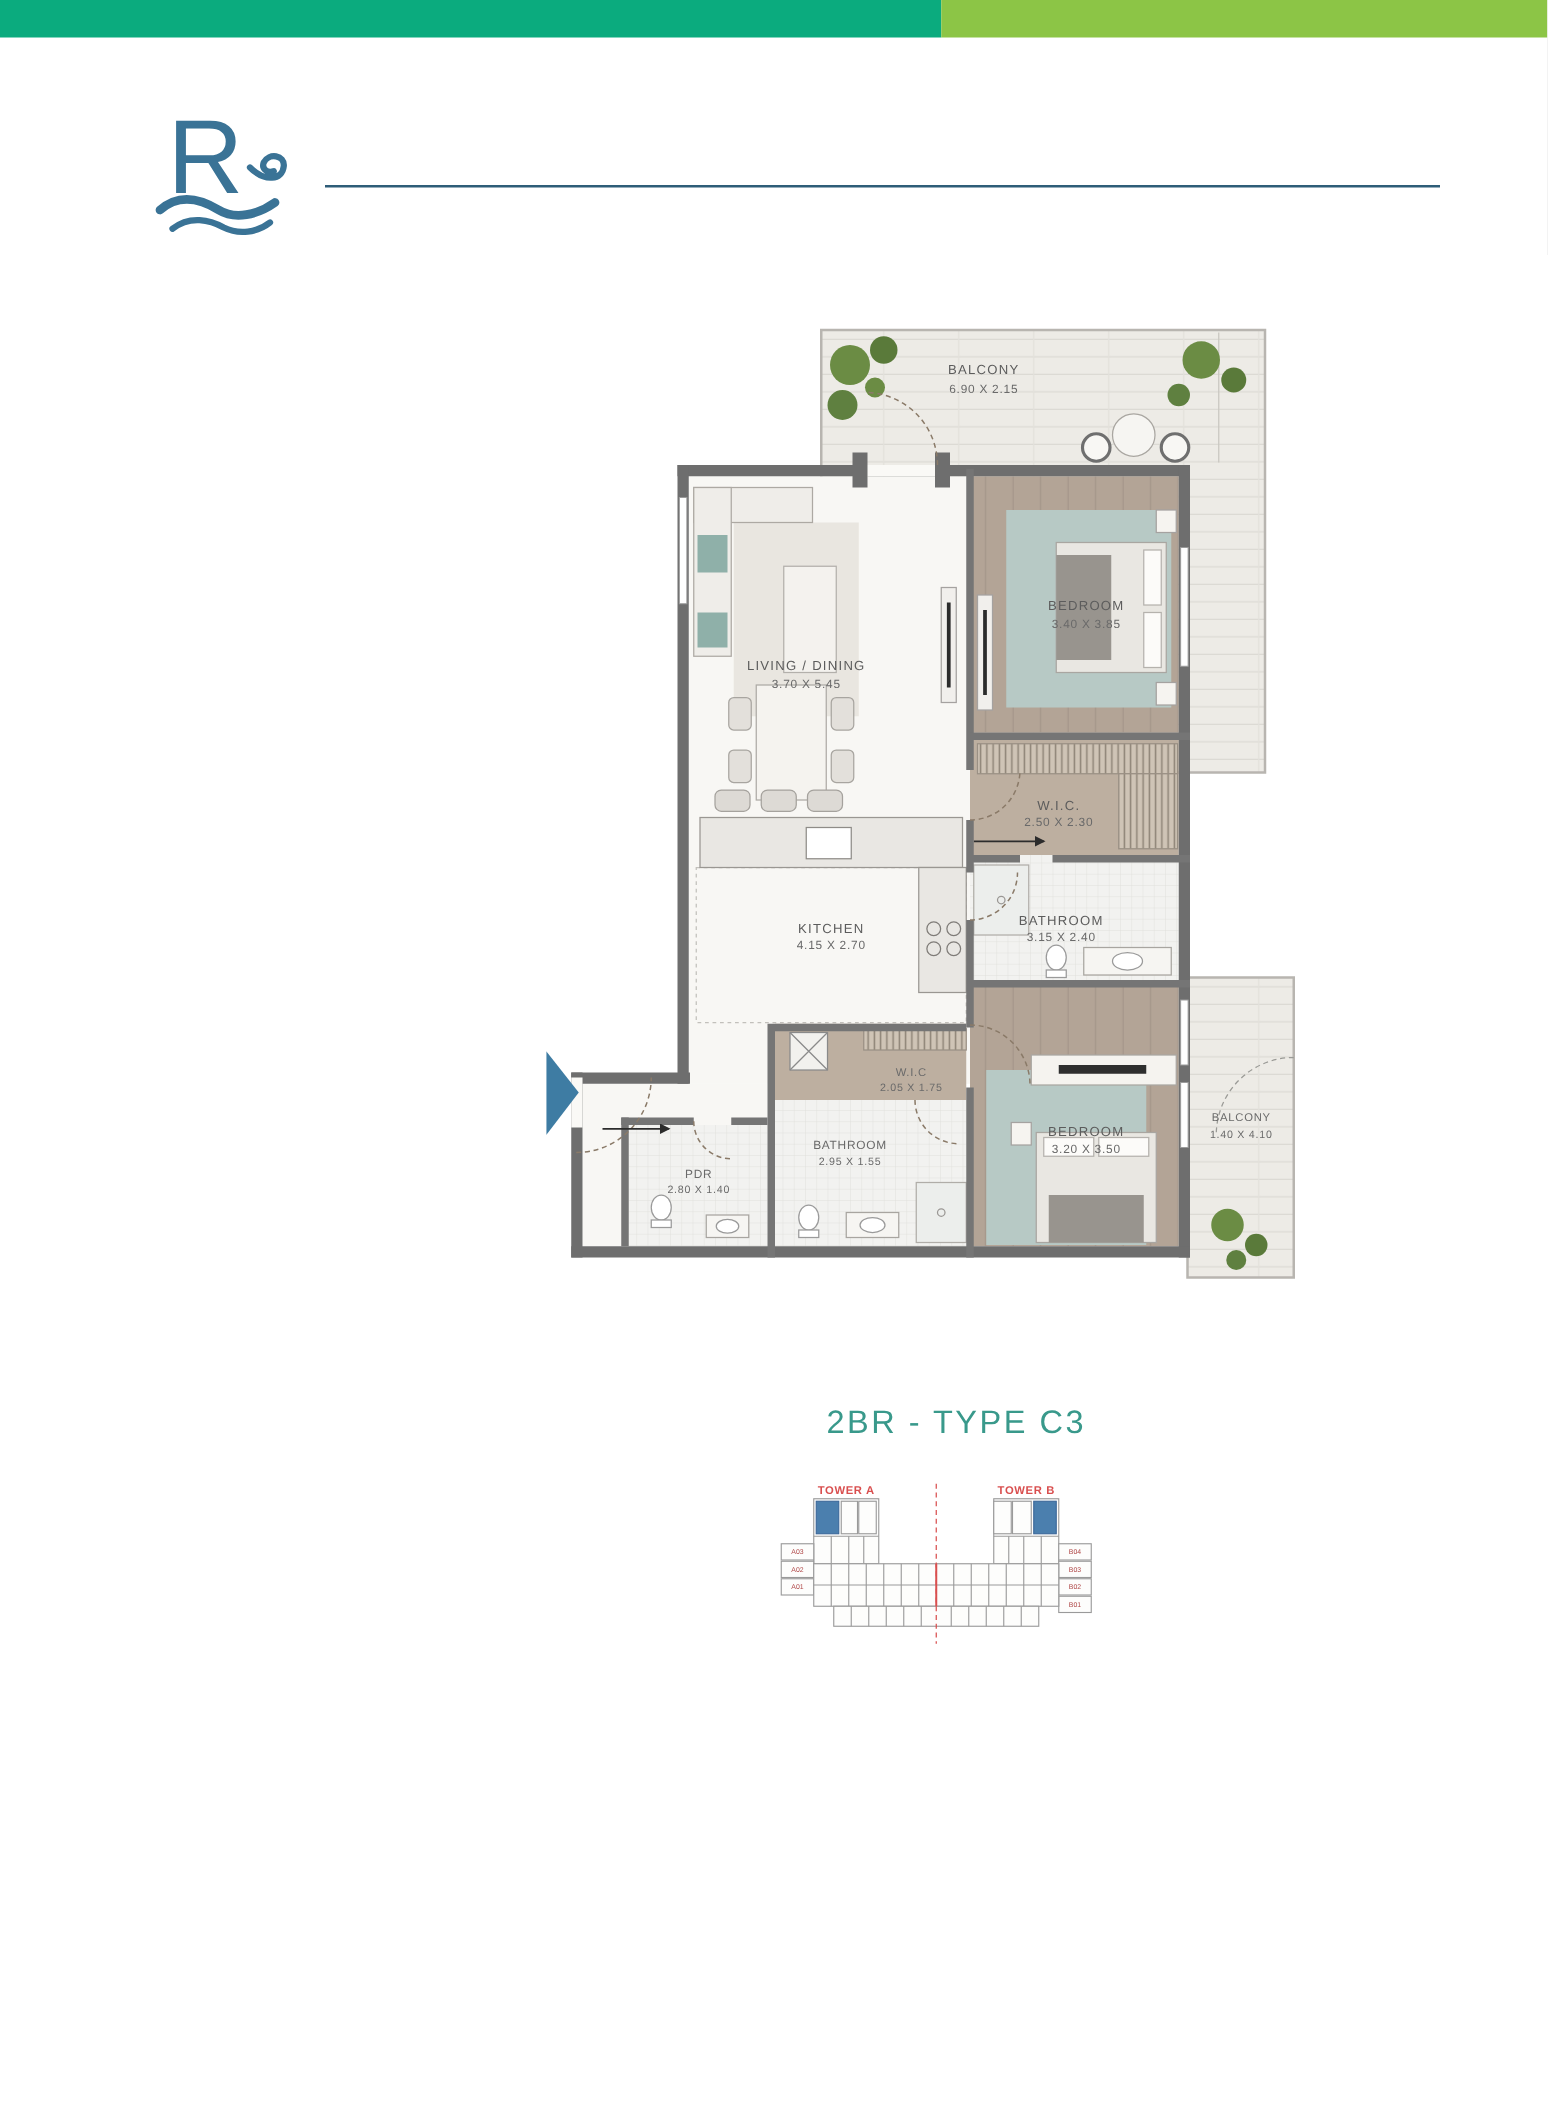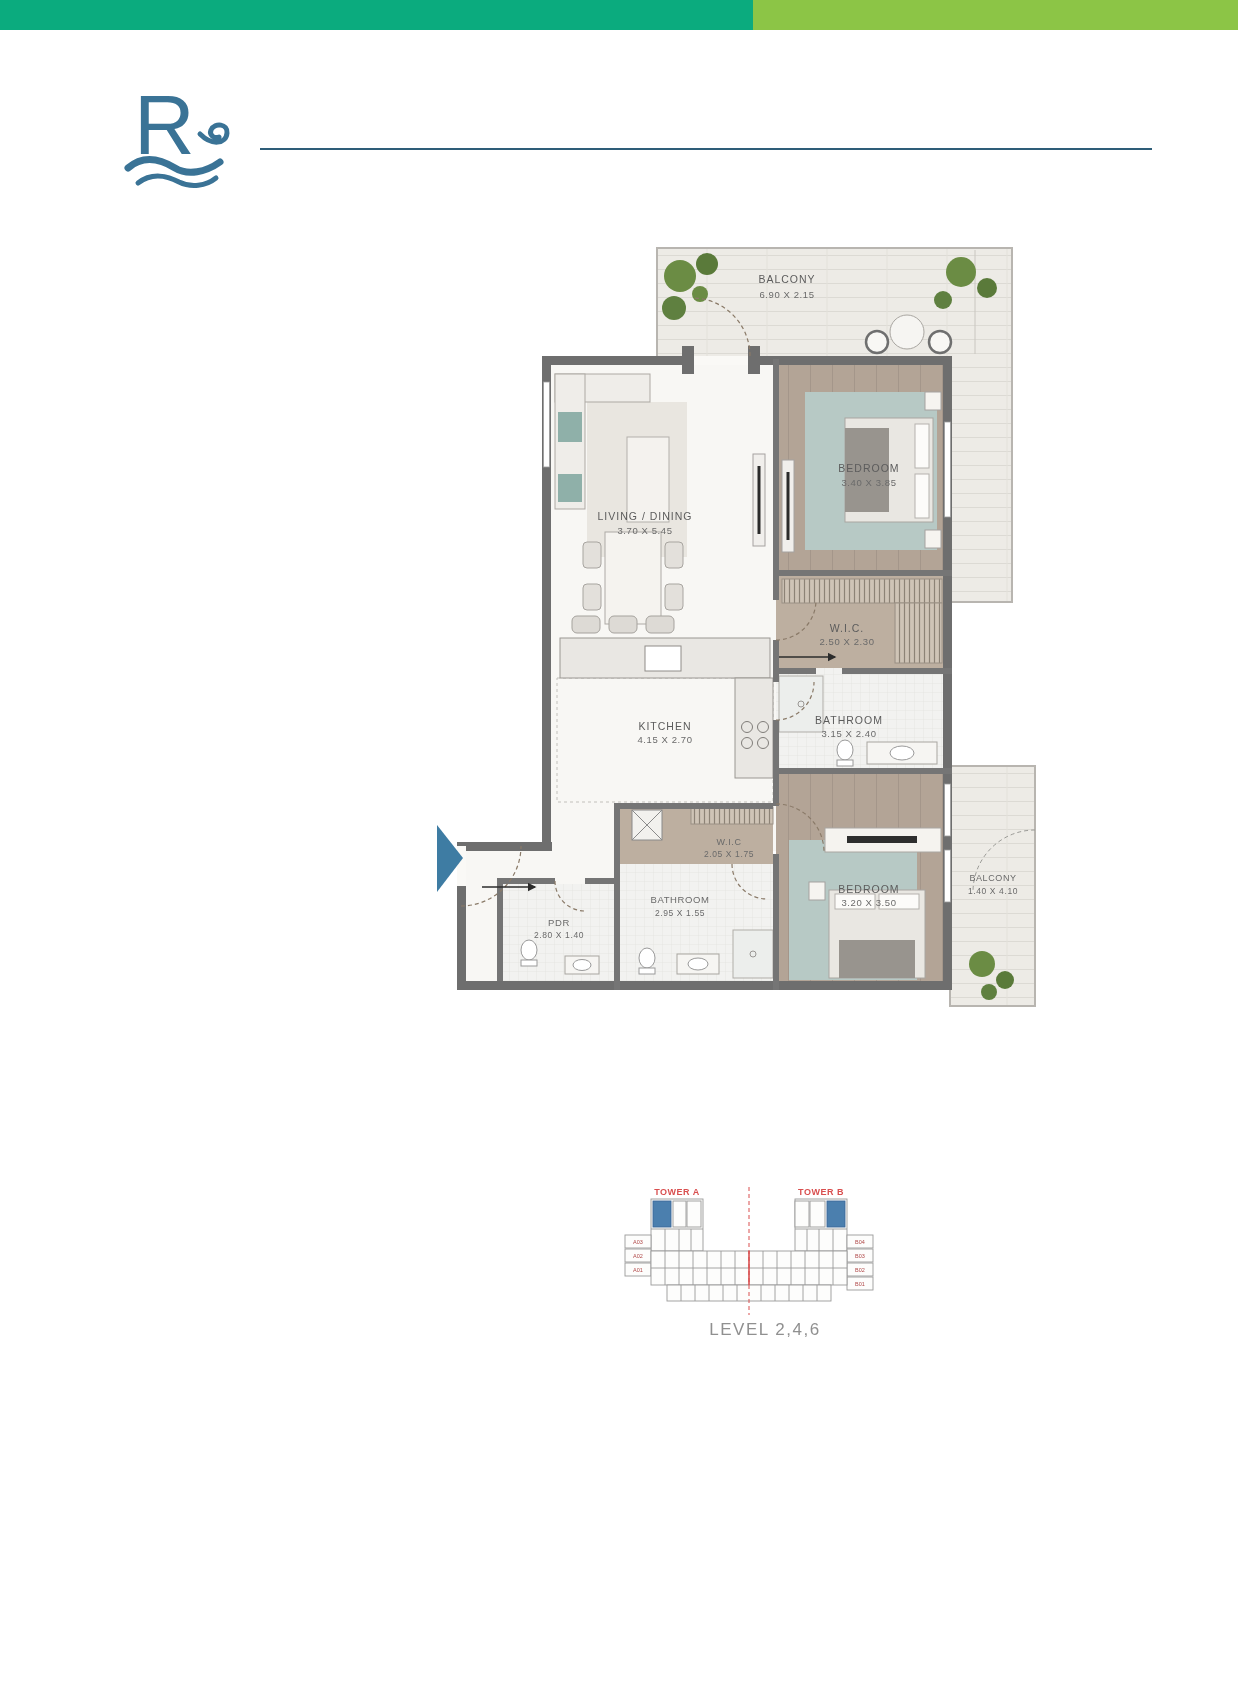--- a/index.html
+++ b/index.html
@@ -5,21 +5,21 @@
   html,body{margin:0;padding:0;background:#e9e9e9;}
   .page{
     position:relative;width:1238px;height:1683px;background:#ffffff;
     margin:0 auto;overflow:hidden;
     font-family:"Liberation Sans", sans-serif;
   }
   .topbar-left{position:absolute;left:0;top:0;width:753px;height:30px;background:#0bab7e;}
   .topbar-right{position:absolute;left:753px;top:0;width:485px;height:30px;background:#8cc546;}
   .brand{position:absolute;left:112px;top:68px;width:150px;height:130px;}
   .divider{position:absolute;left:260px;top:148px;width:892px;height:2px;background:#2e5d78;}
-  .plan-wrap{position:absolute;left:437px;top:242px;width:600px;height:775px;}
+  .plan-wrap{position:absolute;left:437px;top:258px;width:600px;height:775px;}
   .unit-title{
     position:absolute;left:460px;top:1122px;width:610px;text-align:center;
     font-size:26px;letter-spacing:2px;color:#39998b;font-weight:400;
   }
   .keyplan-wrap{position:absolute;left:599px;top:1183px;width:300px;height:150px;}
   .level-label{
     position:absolute;left:460px;top:1320px;width:610px;text-align:center;
     font-size:17px;letter-spacing:1.5px;color:#909090;
   }
   
@@ -283,20 +283,21 @@
       <path d="M 339,562 A 48 48 0 0 1 387,610"></path>
       <path d="M 295,622 A 35 35 0 0 0 330,657"></path>
       <path d="M 118,639 A 30 30 0 0 0 148,669"></path>
     </g>
     <line x1="45" y1="645" x2="98" y2="645" stroke="#2c2c2c" stroke-width="1.4" marker-end="url(#arr)"></line>
 
     <polygon points="0,583 0,650 26,616" fill="#3e7ca3"></polygon>
   </svg>
   </div>
 
+  <div class="unit-title">2BR - TYPE C3</div>
 
   <div class="keyplan-wrap">
   <svg width="300" height="150" viewBox="0 0 300 150">
     <g stroke="#9a9a9a" fill="#fdfdfc" stroke-width="0.9">
 
       <rect x="52" y="16" width="52" height="52"></rect>
       <rect x="54" y="18" width="18" height="26" fill="#4b7fae" stroke="#3c689a"></rect>
       <rect x="74" y="18" width="13" height="26"></rect>
           <rect x="88" y="18" width="14" height="26"></rect>
       <line x1="52" y1="46" x2="104" y2="46"></line>
@@ -357,15 +358,14 @@
     <text x="261" y="88.5" class="cell-label">B02</text>
     <text x="261" y="102.5" class="cell-label">B01</text>
 
     <line x1="150" y1="4" x2="150" y2="132" stroke="#d94f4f" stroke-width="1" stroke-dasharray="4 3"></line>
     <line x1="150" y1="68" x2="150" y2="102" stroke="#d94f4f" stroke-width="1.6"></line>
     <text x="78" y="12" class="tower-label">TOWER A</text>
     <text x="222" y="12" class="tower-label">TOWER B</text>
   </svg>
   </div>
 
-  <div class="level-label">LEVEL 2,4,6</div>
 
 </div>
 
 </body></html>

